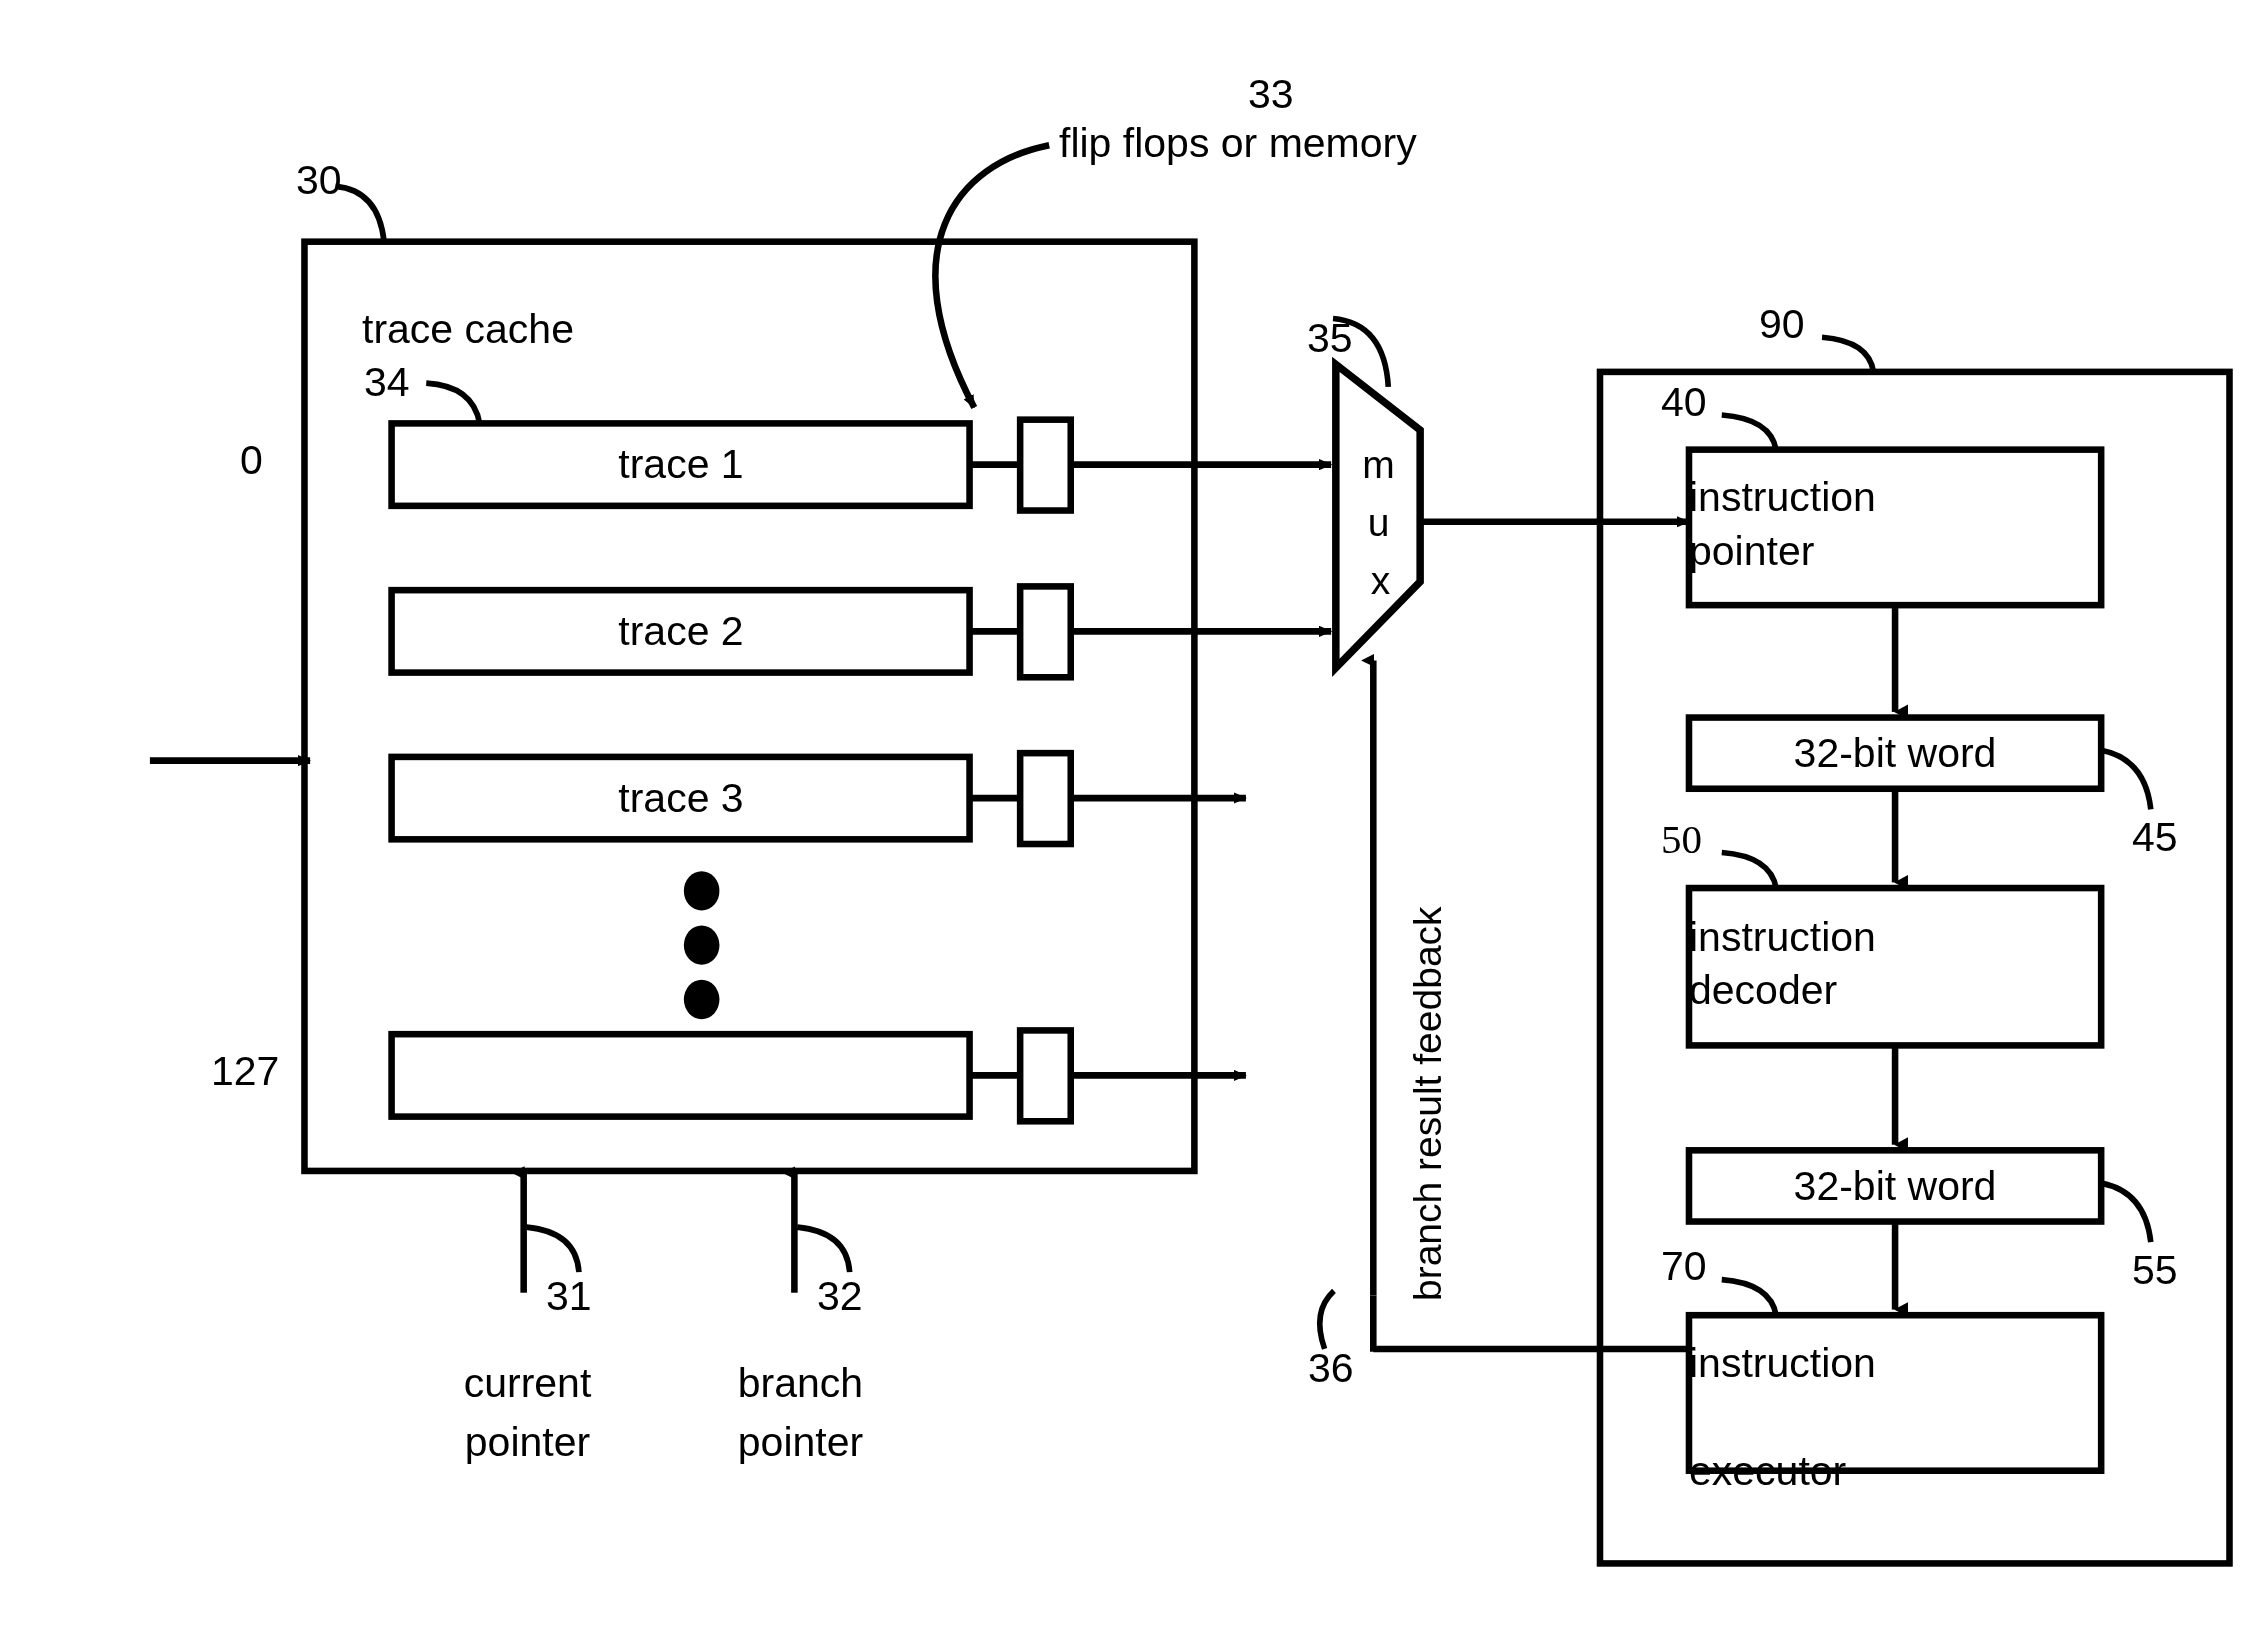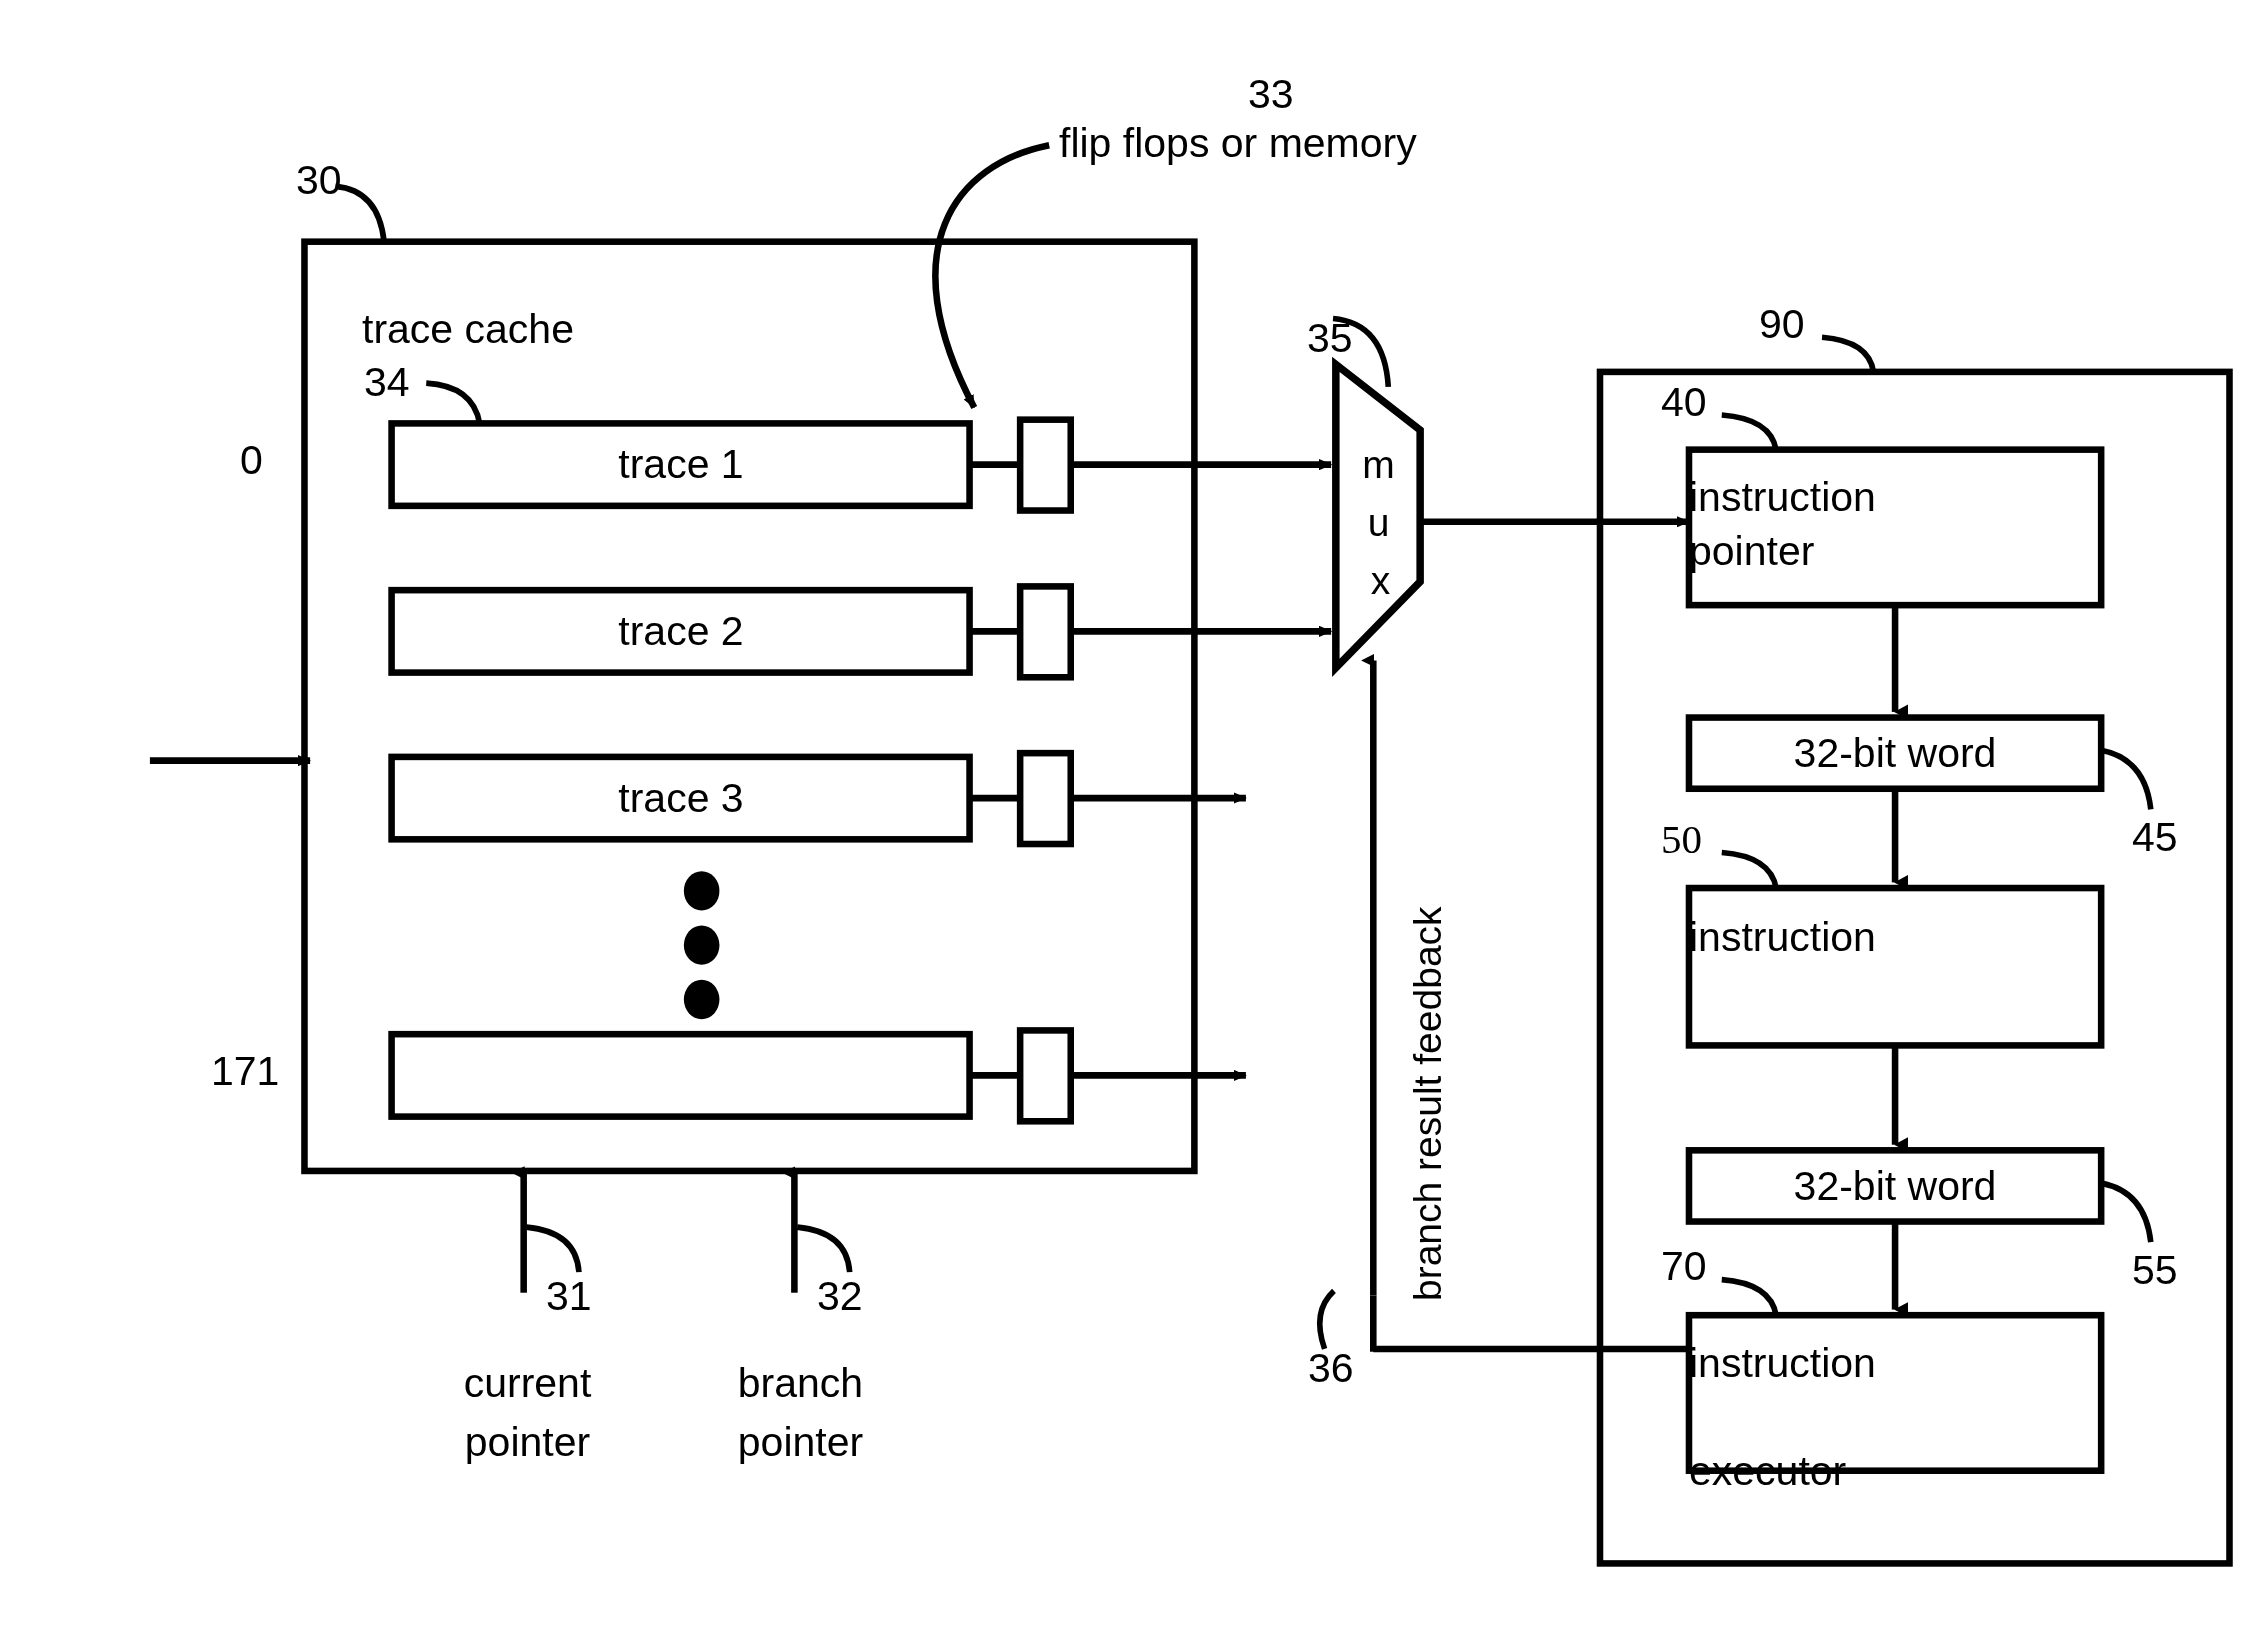--- a/index.html
+++ b/index.html
@@ -152,21 +152,21 @@
 
     <rect x="1803" y="1404" width="440" height="166" fill="none" stroke="#000" stroke-width="7"></rect>
     <path d="M 1838 1366 Q 1890 1370 1896 1404" fill="none" stroke="#000" stroke-width="6"></path>
   </svg>
 
   <div class="lbl ref" style="left:296px; top:156px;">30</div>
   <div class="lbl caption" style="left:362px; top:305px;">trace cache</div>
   <div class="lbl ref" style="left:364px; top:358px;">34</div>
 
   <div class="lbl ref" style="left:240px; top:436px;">0</div>
-  <div class="lbl ref" style="left:211px; top:1047px;">171</div>
+  <div class="lbl ref" style="left:211px; top:1047px;">127</div>
 
   <div class="lbl tracetext ctr" style="left:392px; top:423px; width:578px; height:82px;">trace 1</div>
   <div class="lbl tracetext ctr" style="left:392px; top:590px; width:578px; height:82px;">trace 2</div>
   <div class="lbl tracetext ctr" style="left:392px; top:757px; width:578px; height:82px;">trace 3</div>
 
   <div class="lbl ref" style="left:1248px; top:70px;">33</div>
   <div class="lbl caption" style="left:1059px; top:119px;">flip flops or memory</div>
 
   <div class="lbl ref" style="left:546px; top:1272px;">31</div>
   <div class="lbl caption" style="left:447px; top:1359px; width:161px;">current</div>
@@ -188,20 +188,21 @@
 
   <div class="lbl ref" style="left:1661px; top:378px;">40</div>
   <div class="lbl boxtext" style="left:1689px; top:473px; width:412px;">instruction</div>
   <div class="lbl boxtext" style="left:1689px; top:527px; width:412px;">pointer</div>
 
   <div class="lbl boxtext ctr" style="left:1689px; top:718px; width:412px; height:71px;">32-bit word</div>
   <div class="lbl ref" style="left:2132px; top:813px;">45</div>
 
   <div class="lbl ref" style="left:1661px; top:815px;font-family:Liberation Serif, serif;">50</div>
   <div class="lbl boxtext" style="left:1689px; top:913px; width:412px;">instruction</div>
+  <div class="lbl boxtext" style="left:1689px; top:966px; width:412px;">decoder</div>
 
   <div class="lbl boxtext ctr" style="left:1689px; top:1151px; width:412px; height:71px;">32-bit word</div>
   <div class="lbl ref" style="left:2132px; top:1246px;">55</div>
 
   <div class="lbl ref" style="left:1661px; top:1242px;">70</div>
   <div class="lbl boxtext" style="left:1689px; top:1339px; width:412px;">instruction</div>
   <div class="lbl boxtext" style="left:1689px; top:1412px; width:412px;margin-top:35px;">executor</div>
 
 </div>
 

